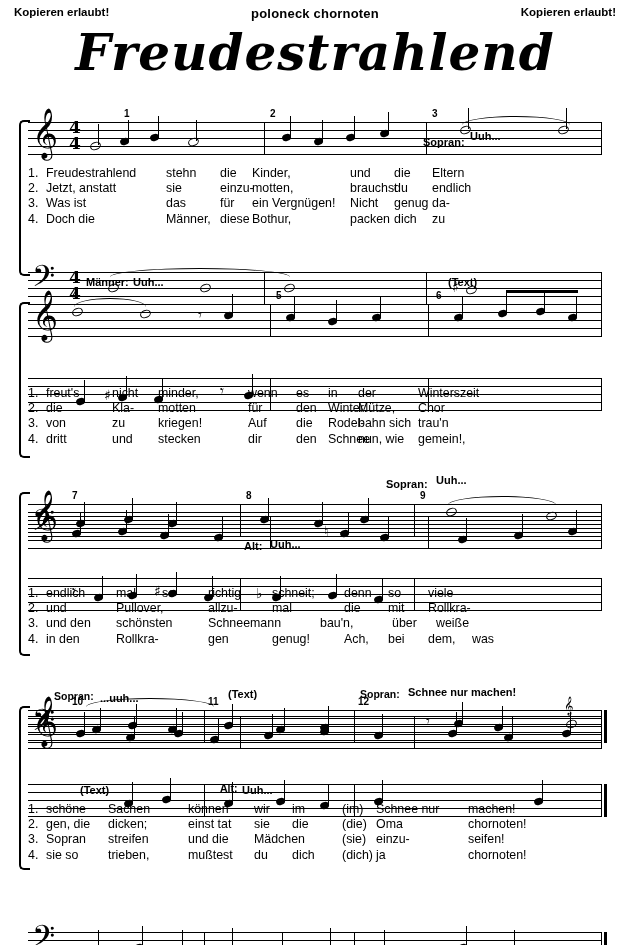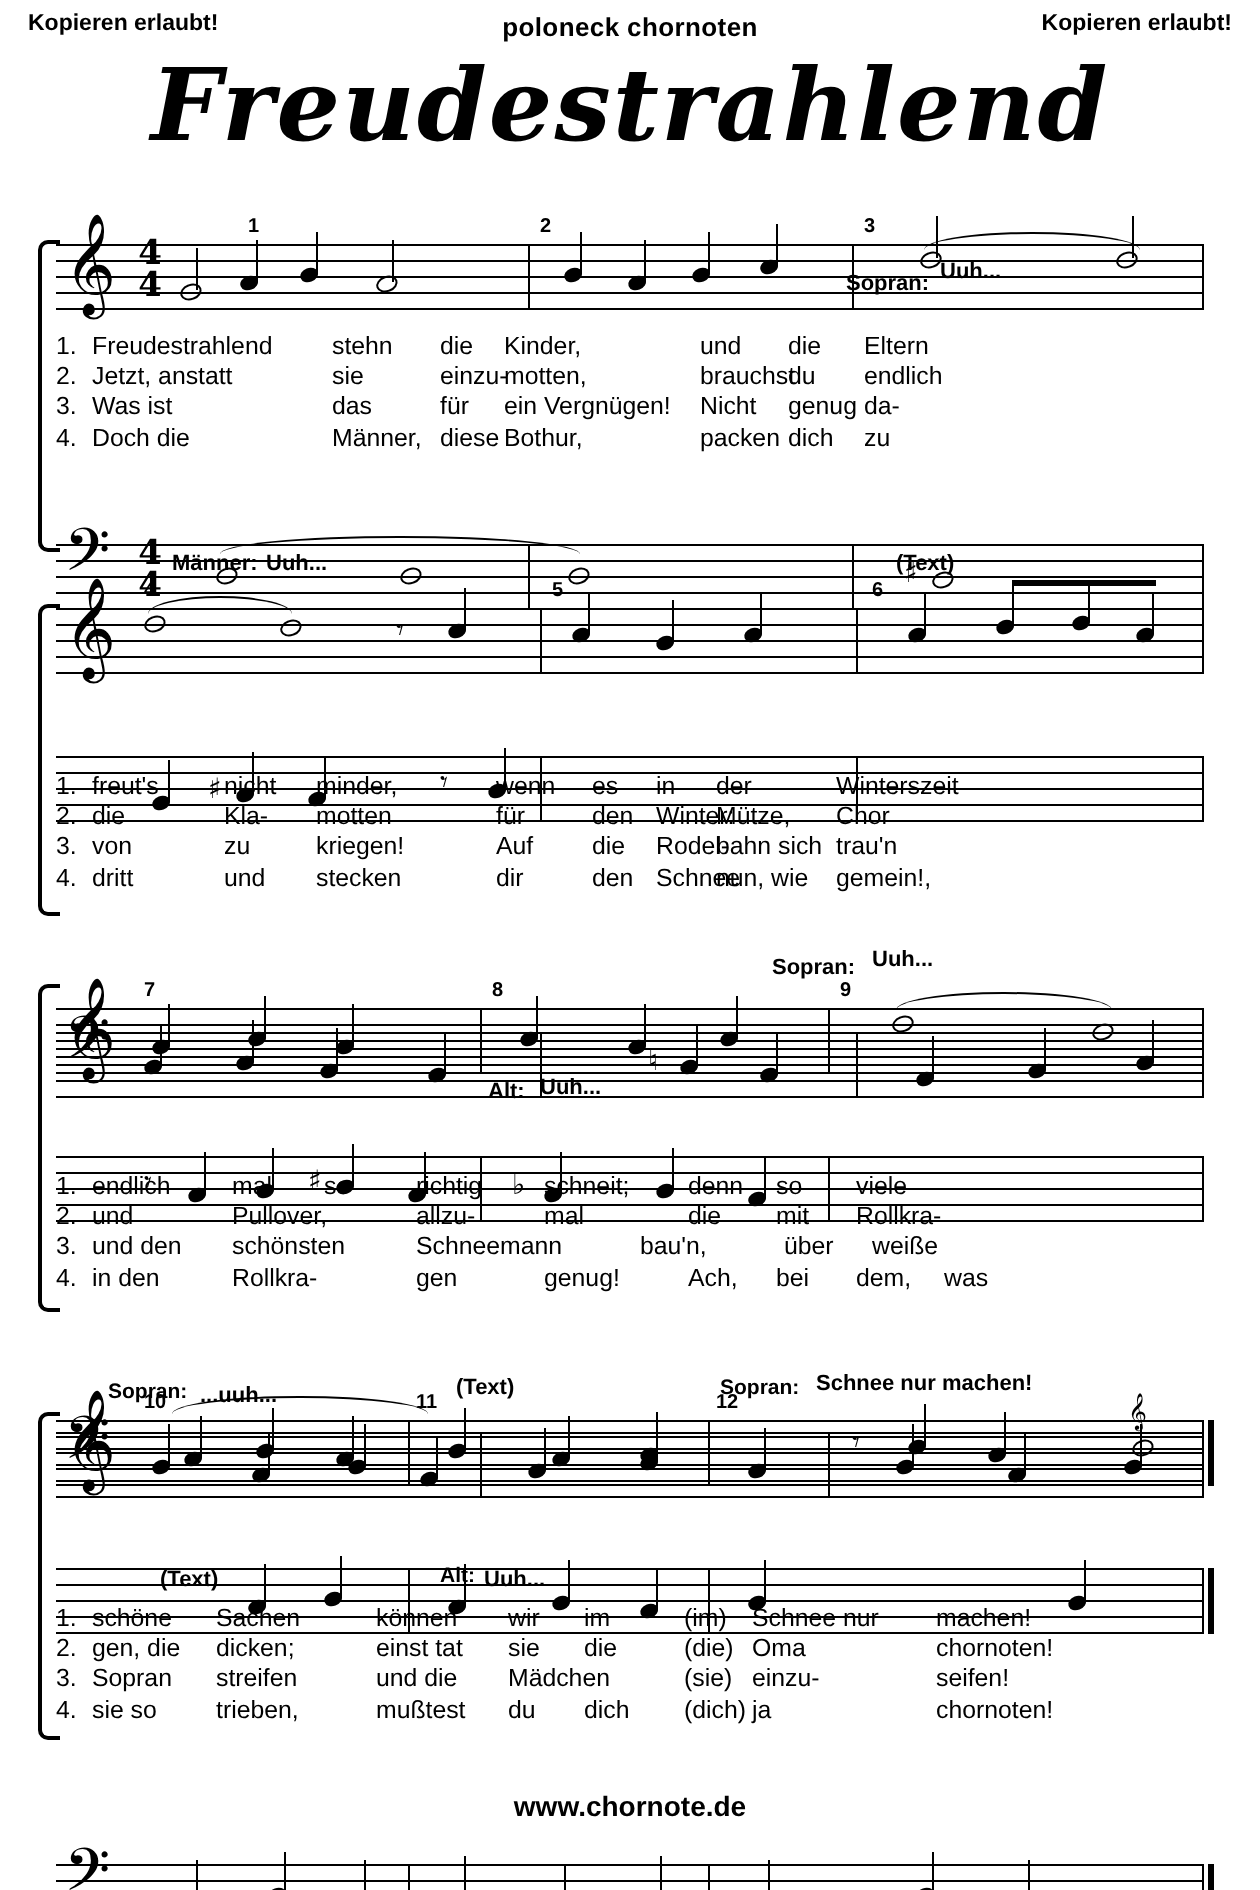--- a/index.html
+++ b/index.html
@@ -696,14 +696,13 @@
       <div class="note" style="left:430px;top:12px;"></div>
       <div class="stem" style="left:438px;top:-6px;"></div>
 
       <div class="stem" style="left:486px;top:-2px;"></div>
       <div class="note hollow" style="left:538px;top:14px;"></div>
       <div class="bar-end-l"></div>
       <div class="bar-end-r"></div>
     </div>
   </div>
 
-  <div class="footer">www.chornote.de</div>
 </div>
 
 </body></html>

